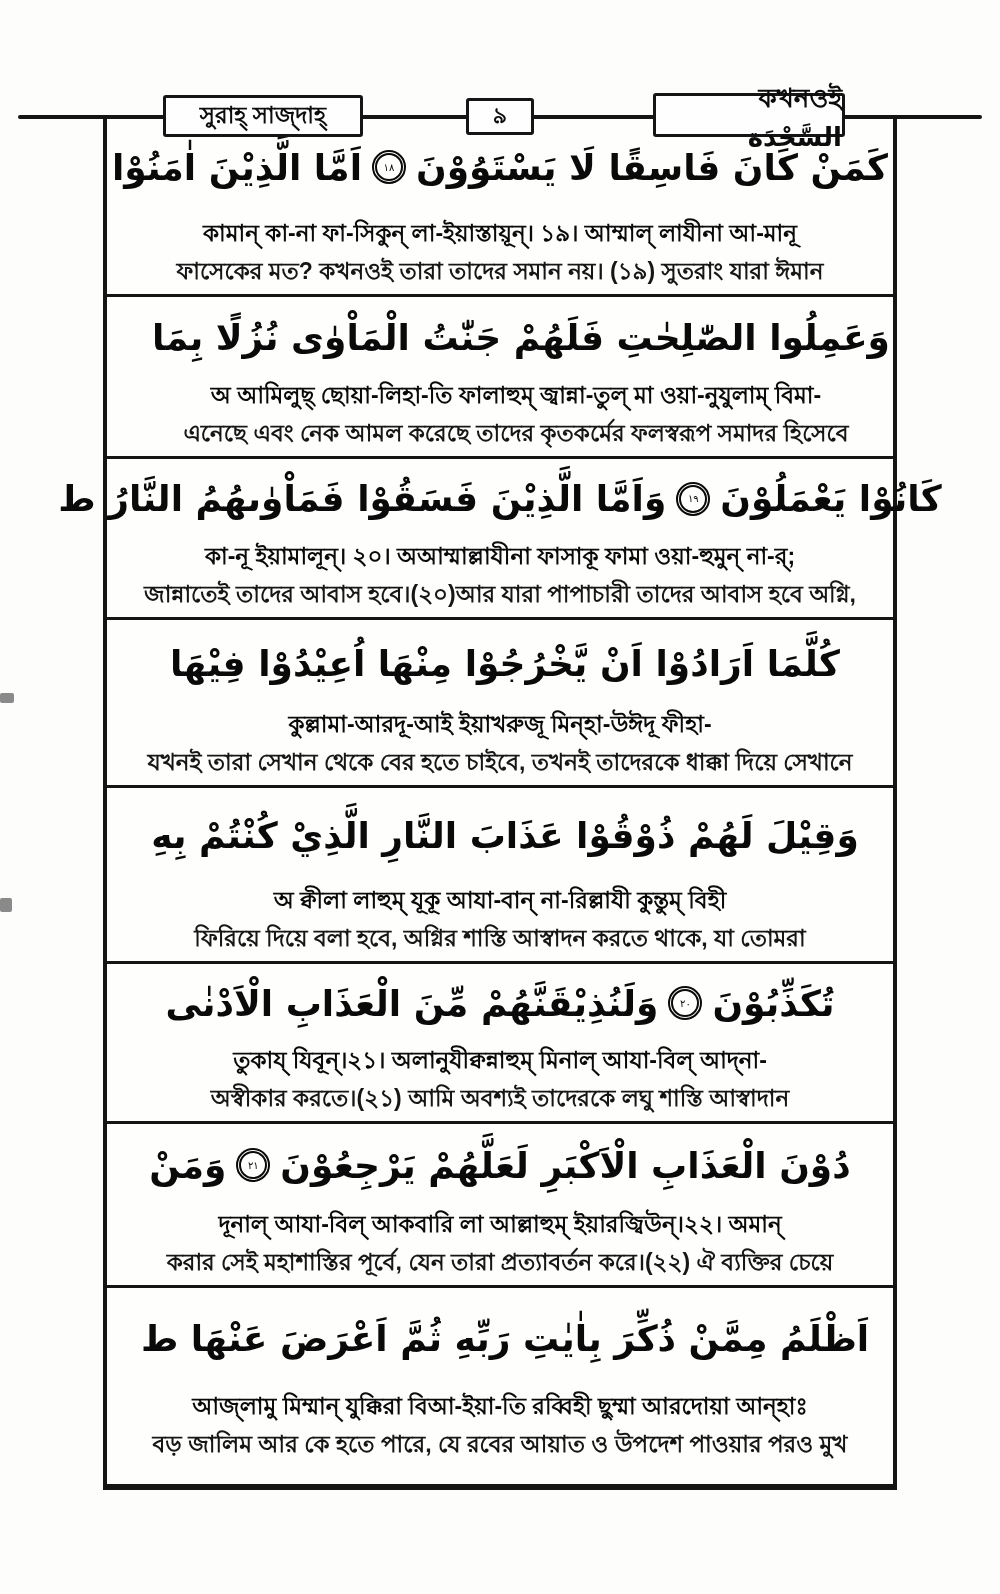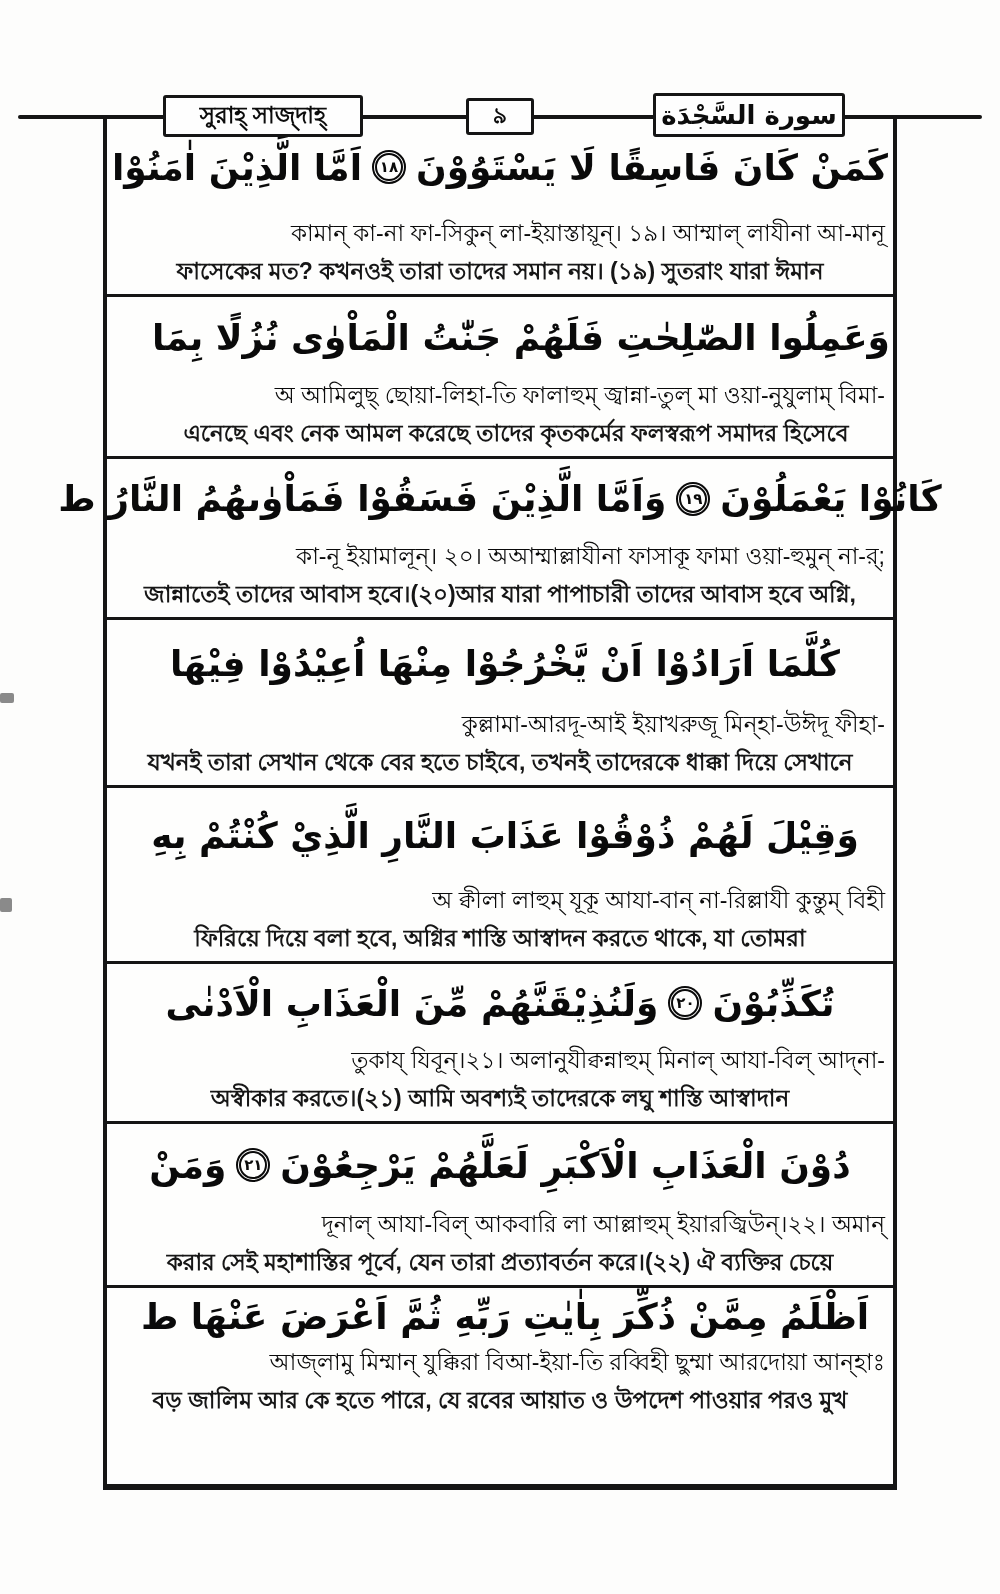--- a/index.html
+++ b/index.html
@@ -37,48 +37,48 @@
     background:#fefefd;
     display:flex;flex-direction:column;
     z-index:1;
   }
   .verse{
     box-sizing:border-box;
     display:flex;flex-direction:column;
     border-bottom:3px solid #151515;
     padding:0 8px 3px 8px;
   }
-  .verse:last-child{border-bottom:none;flex:1;padding-bottom:64px;}
+  .verse:last-child{border-bottom:none;flex:1;padding-bottom:20px;}
   .v1{height:178px;} .v2{height:162px;padding-left:40px;} .v3{height:161px;} .v4{height:168px;}
   .v5{height:176px;} .v6{height:160px;} .v7{height:164px;}
   .arabic{
     flex:1;
     display:flex;align-items:center;justify-content:center;
     direction:rtl;
     gap:10px;
     font-family:"DejaVu Sans",sans-serif;
     font-weight:bold;
     font-size:36px;
     white-space:nowrap;
     color:#0a0a0a;
   }
   .ayah-marker{
     display:inline-flex;align-items:center;justify-content:center;
     width:34px;height:34px;
     border:5px double #0a0a0a;
     border-radius:50%;
-    font-size:15px;font-weight:bold;
+    font-size:10px;font-weight:normal;
     box-sizing:border-box;
     flex:0 0 auto;
   }
   .ayah-marker:empty{display:none;}
   .translit{
     height:36px;line-height:36px;
-    text-align:right;
-    font-weight:normal;
+    text-align:center;
+    font-weight:bold;
     font-size:23px;
     white-space:nowrap;
     color:#0a0a0a;
   }
   .translation{
     height:40px;line-height:40px;
     text-align:center;
     font-weight:700;
     font-size:23px;
     white-space:nowrap;
@@ -94,21 +94,21 @@
 
 <div class="header-line"></div>
 
 <div class="hbox bn">
   <span>সুরাহ্ সাজ্‌দাহ্</span>
 </div>
 <div class="hbox num">
   <span>৯</span>
 </div>
 <div class="hbox ar">
-  <span>سورة السَّجْدَة</span>
+  <span>কখনওই السَّجْدَة</span>
 </div>
 
 <div class="frame">
 
   <section class="verse v1">
     <div class="arabic">
       <span>كَمَنْ كَانَ فَاسِقًا لَا يَسْتَوُوْنَ</span>
       <span class="ayah-marker">١٨</span>
       <span>اَمَّا الَّذِيْنَ اٰمَنُوْا</span>
     </div>

